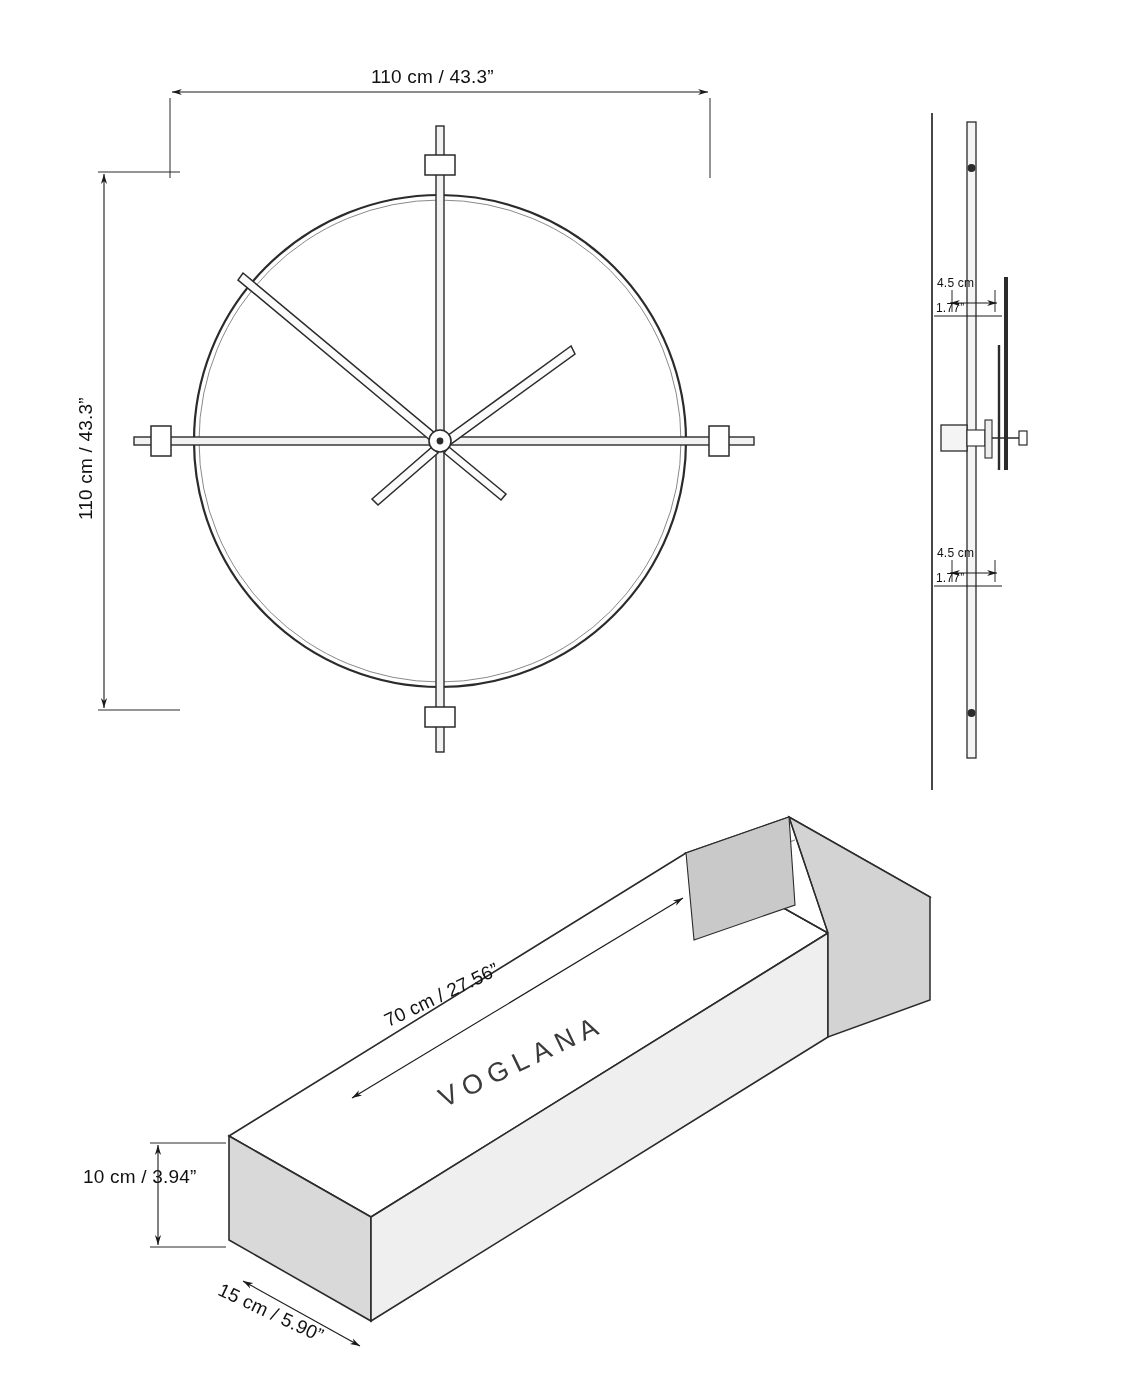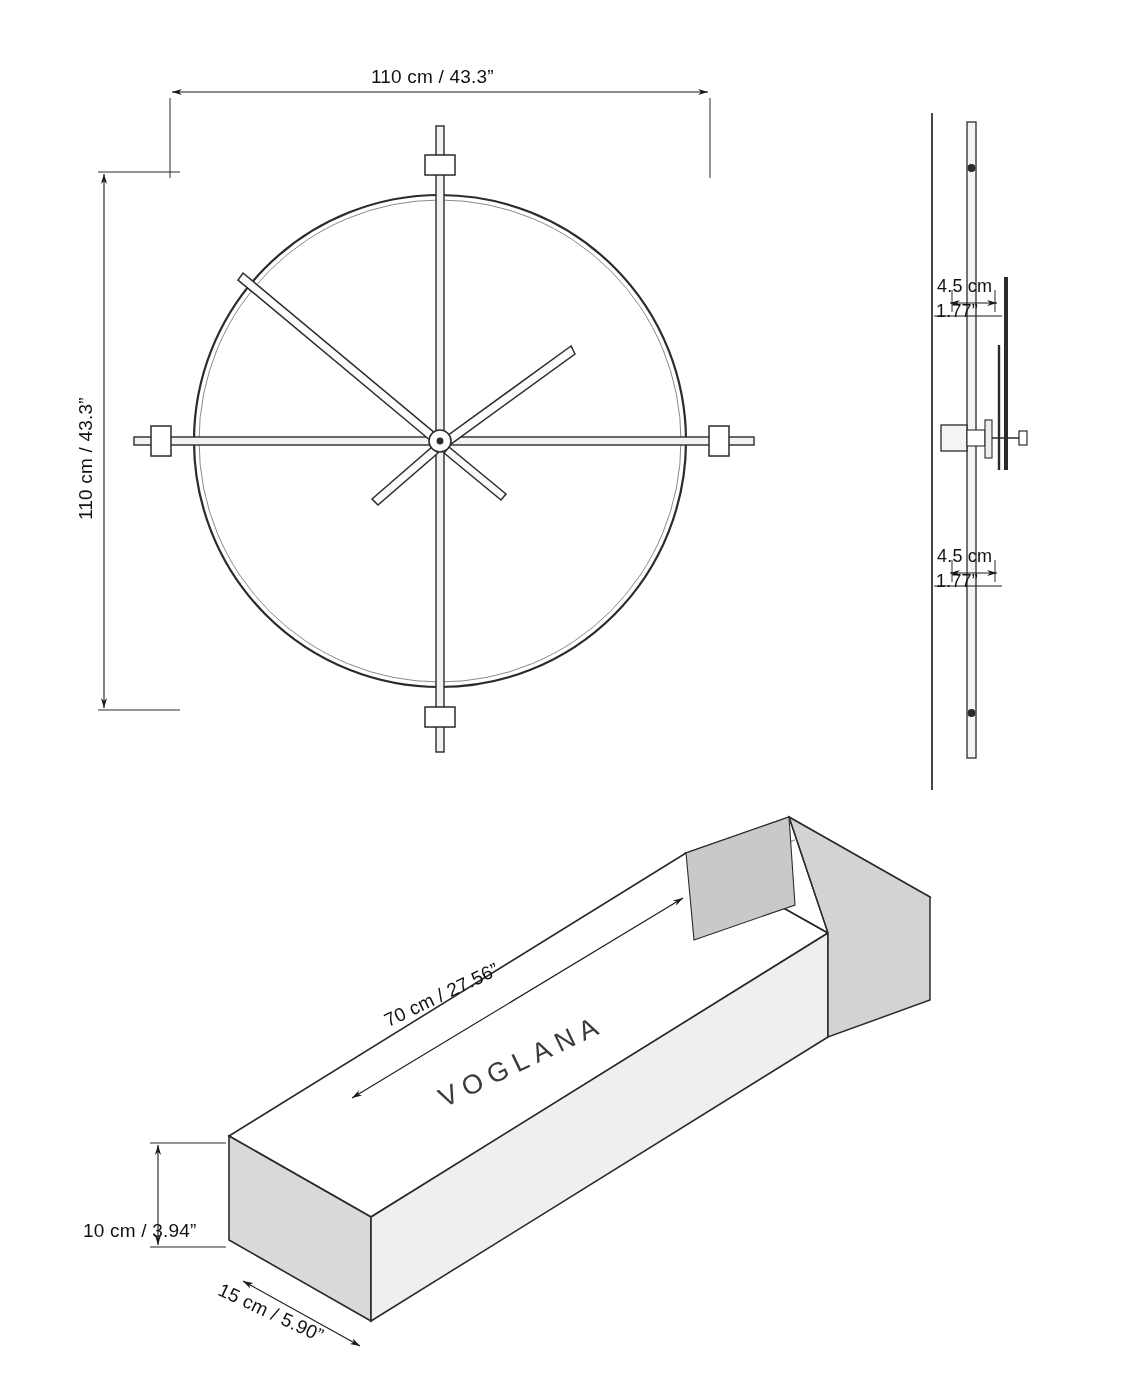--- a/index.html
+++ b/index.html
@@ -29,21 +29,21 @@
   }
   .dimtext {
     position: absolute;
     font-family: "Liberation Sans", sans-serif;
     font-size: 19px;
     letter-spacing: 0.2px;
     color: #111111;
     white-space: nowrap;
   }
   .dimtext.small {
-    font-size: 18px;
+    font-size: 12px;
   }
   .rot90 {
     transform: rotate(-90deg);
     transform-origin: left top;
   }
   .rot-slope {
     transform: rotate(-25.5deg);
     transform-origin: left top;
   }
   .rot-slope-up {
@@ -193,19 +193,19 @@
   <div class="dimtext rot90" style="left:75px; top:520px;">110 cm / 43.3”</div>
 
   <div class="dimtext small" style="left:937px; top:276px;">4.5 cm</div>
   <div class="dimtext small" style="left:936px; top:301px;">1.77”</div>
 
   <div class="dimtext small" style="left:937px; top:546px;">4.5 cm</div>
   <div class="dimtext small" style="left:936px; top:571px;">1.77”</div>
 
   <div class="dimtext rot-slope" style="left:381px; top:1012px;">70 cm / 27.56”</div>
 
-  <div class="dimtext" style="left:83px; top:1220px;">10 cm / 3.94”</div>
+  <div class="dimtext" style="left:83px; top:1166px;">10 cm / 3.94”</div>
 
   <div class="dimtext rot-slope-up" style="left:224px; top:1279px;">15 cm / 5.90”</div>
 
   <div class="brand" style="left:434px; top:1086px;">VOGLANA</div>
 
 </div>
 
 </body></html>

